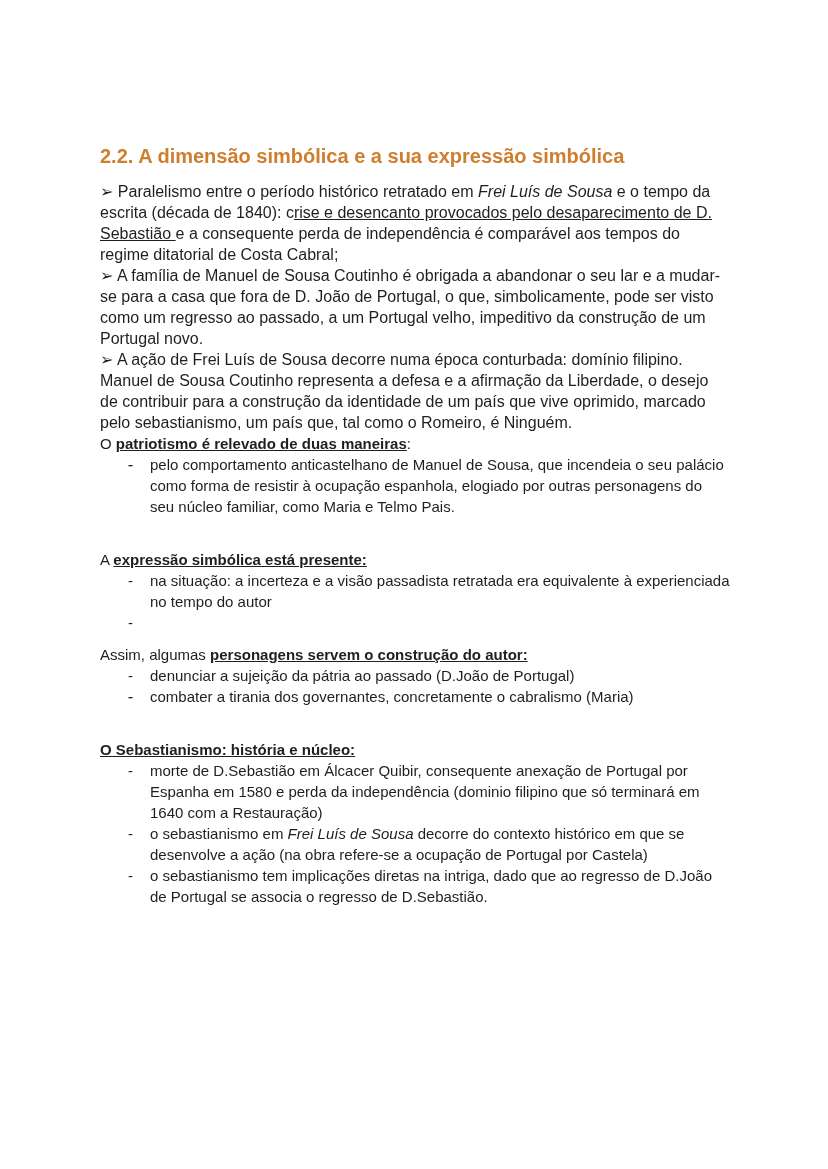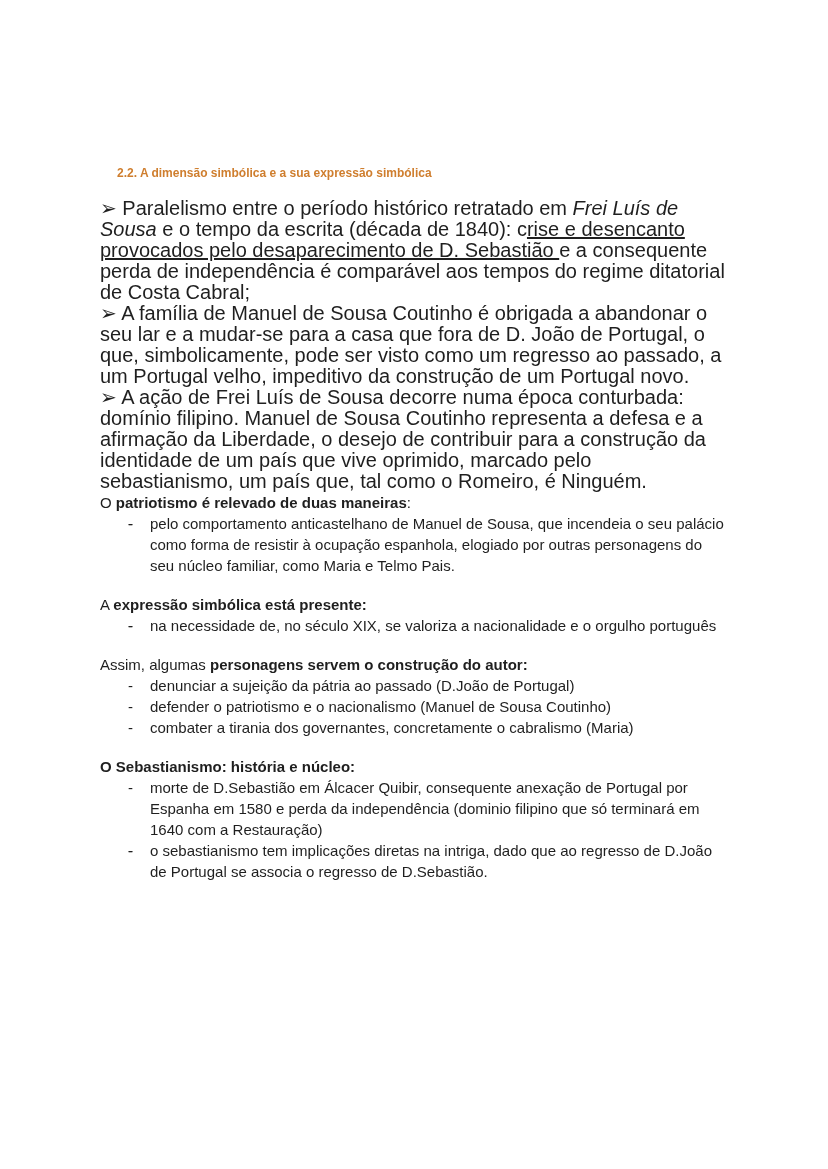--- a/index.html
+++ b/index.html
@@ -17,32 +17,32 @@
     box-sizing: border-box;
     width: 828px;
     height: 1169px;
     padding: 147px 98px 40px 100px;
     overflow: hidden;
     background: #ffffff;
   }
   .heading {
     color: #cf7e2e;
     font-weight: bold;
-    font-size: 12px;
+    font-size: 20px;
     line-height: 19px;
-    margin: 17px;
+    margin: 0;
   }
   .heading-22 { margin-bottom: 15px; }
   .heading-3  { margin-top: 35px; margin-bottom: 12px; }
   p.body-par {
     margin: 0;
-    font-size: 20px;
+    font-size: 16px;
     line-height: 21px;
   }
-  .block { margin-top: 18px; }
+  .block { margin-top: 32px; }
   .block-first { margin-top: 0; }
   .intro {
     margin: 0;
     font-size: 15px;
     line-height: 21px;
   }
   ul.dash-list {
     list-style: none;
     margin: 0;
     padding: 0;
@@ -53,21 +53,21 @@
     font-size: 15px;
     line-height: 21px;
   }
   ul.dash-list li .marker {
     position: absolute;
     left: 28px;
     top: 0;
   }
   i { font-style: italic; }
   u { text-decoration: underline; }
-  b { font-weight: bold; }
+  b { font-weight: bold; text-decoration: underline; }
 </style>
 </head>
 <body>
 
 <div class="page">
 
   <h1 class="heading heading-22">2.2. A dimensão simbólica e a sua expressão simbólica</h1>
 
   <p class="body-par"><span>➢ Paralelismo entre o período histórico retratado em </span><i>Frei Luís de Sousa</i><span> e o tempo da escrita (década de 1840): c</span><u>rise e desencanto provocados pelo desaparecimento de D. Sebastião </u><span>e a consequente perda de independência é comparável aos tempos do regime ditatorial de Costa Cabral;</span></p>
 
@@ -80,36 +80,36 @@
     <p class="intro"><span>O </span><b>patriotismo é relevado de duas maneiras</b><span>:</span></p>
     <ul class="dash-list">
       <li><span class="marker">-</span></li>
       <li><span class="marker">-</span><span>pelo comportamento anticastelhano de Manuel de Sousa, que incendeia o seu palácio como forma de resistir à ocupação espanhola, elogiado por outras personagens do seu núcleo familiar, como Maria e Telmo Pais.</span></li>
     </ul>
   </div>
 
   <div class="block">
     <p class="intro"><span>A </span><b>expressão simbólica está presente:</b></p>
     <ul class="dash-list">
+      <li><span class="marker">-</span><span>na situação: a incerteza e a visão passadista retratada era equivalente à experienciada no tempo do autor</span></li>
       <li><span class="marker">-</span></li>
-      <li><span class="marker">-</span><span>na necessidade de, no século XIX, se valoriza a nacionalidade e o orgulho português</span></li>
     </ul>
   </div>
 
   <div class="block">
     <p class="intro"><span>Assim, algumas </span><b>personagens servem o construção do autor:</b></p>
     <ul class="dash-list">
       <li><span class="marker">-</span><span>denunciar a sujeição da pátria ao passado (D.João de Portugal)</span></li>
-      <li><span class="marker">-</span><span>defender o patriotismo e o nacionalismo (Manuel de Sousa Coutinho)</span></li>
+      <li><span class="marker">-</span></li>
       <li><span class="marker">-</span><span>combater a tirania dos governantes, concretamente o cabralismo (Maria)</span></li>
     </ul>
   </div>
 
   <div class="block">
     <p class="intro"><b>O Sebastianismo: história e núcleo:</b></p>
     <ul class="dash-list">
       <li><span class="marker">-</span><span>morte de D.Sebastião em Álcacer Quibir, consequente anexação de Portugal por Espanha em 1580 e perda da independência (dominio filipino que só terminará em 1640 com a Restauração)</span></li>
-      <li><span class="marker">-</span></li>
+      <li><span class="marker">-</span><span><span>o sebastianismo em </span><i>Frei Luís de Sousa</i><span> decorre do contexto histórico em que se desenvolve a ação (na obra refere-se a ocupação de Portugal por Castela)</span></span></li>
       <li><span class="marker">-</span><span>o sebastianismo tem implicações diretas na intriga, dado que ao regresso de D.João de Portugal se associa o regresso de D.Sebastião.</span></li>
     </ul>
   </div>
 
 </div>
 
 </body></html>

